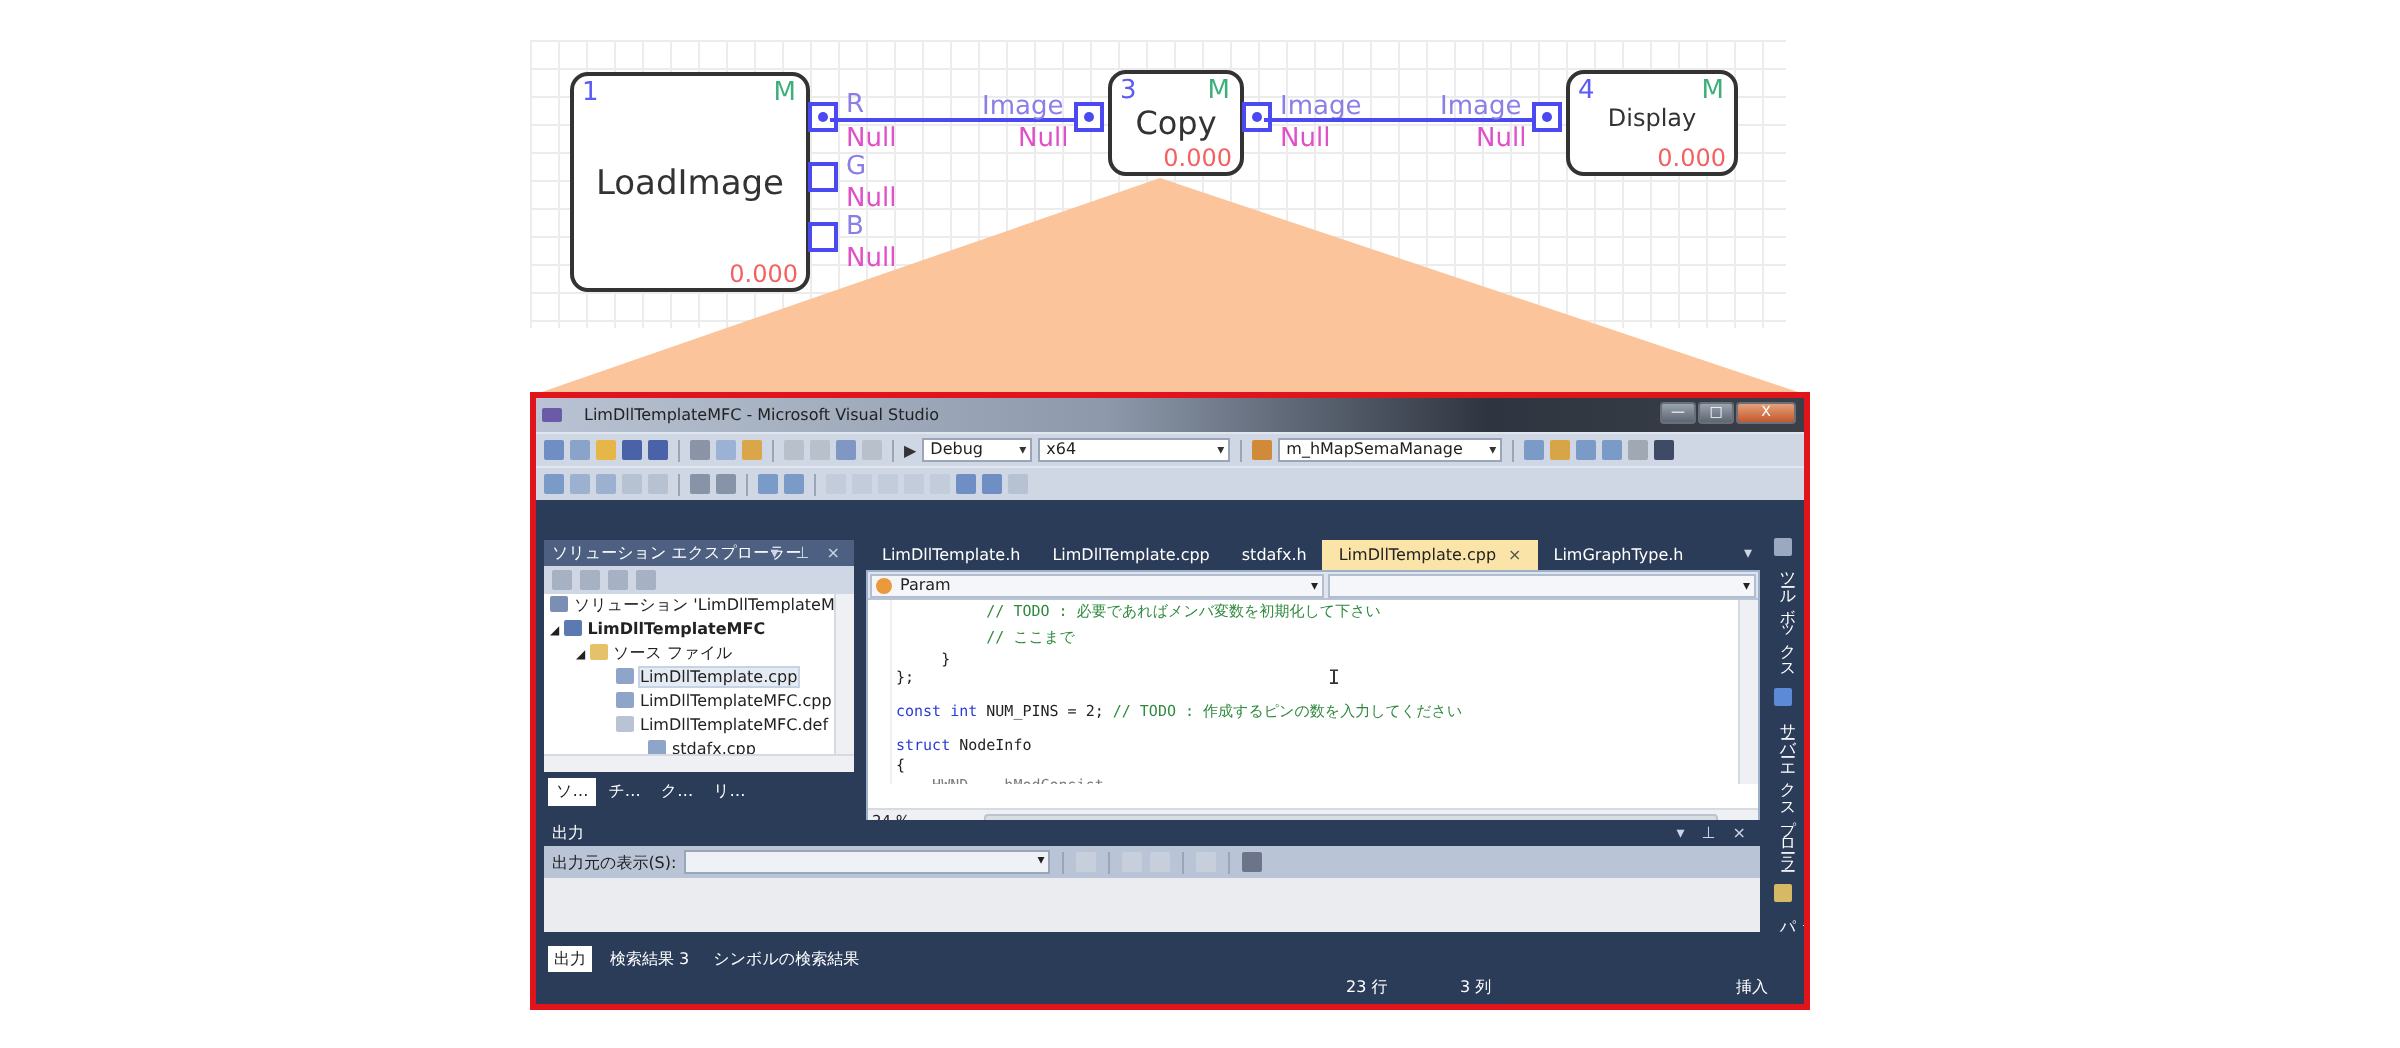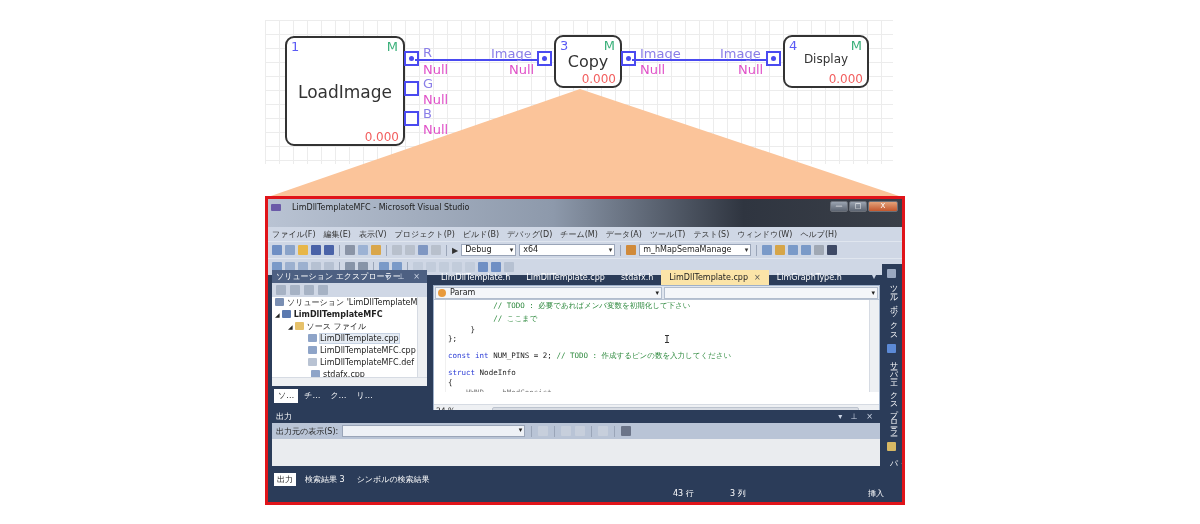--- a/index.html
+++ b/index.html
@@ -33,21 +33,21 @@
   
   .callout { position: absolute; left: 0; top: 0; width: 1200px; height: 524px; pointer-events: none; }
 
   
   .vs {
     position: absolute; left: 265px; top: 196px; width: 640px; height: 309px;
     border: 3px solid #e0141a; background: #2b3c59; overflow: hidden;
     font-family: "DejaVu Sans", sans-serif; font-size: 8px; color: #1a1a1a;
   }
   .vs-title {
-    height: 28px; background: linear-gradient(to right, #b9c3d3 0%, #8d99ab 45%, #2f3540 75%, #3a3f48 100%);
+    height: 17px; background: linear-gradient(to right, #b9c3d3 0%, #8d99ab 45%, #2f3540 75%, #3a3f48 100%);
     position: relative; color: #222; font-size: 8px; line-height: 17px; padding-left: 24px;
   }
   .vs-title .appicon { position: absolute; left: 3px; top: 5px; width: 10px; height: 7px; background: #6b5aa8; border-radius: 1px; }
   .winbtns { position: absolute; right: 4px; top: 2px; display: flex; gap: 1px; }
   .winbtns span { display: block; height: 11px; border: 1px solid #6a6f78; border-radius: 2px; color: #fff; font-size: 7px; line-height: 9px; text-align: center; }
   .wb-min, .wb-max { width: 18px; background: linear-gradient(#9aa3b0, #5d6572); }
   .wb-close { width: 30px; background: linear-gradient(#e3a27a, #c4572d); }
 
   .vs-menu { height: 14px; background: #cfd7e5; display: flex; align-items: center; padding-left: 4px; gap: 8px; font-size: 8px; color: #333; }
   .vs-tb { height: 17px; background: #cfd7e5; display: flex; align-items: center; padding-left: 4px; gap: 3px; border-top: 1px solid #e0e6ef; }
@@ -177,34 +177,20 @@
   <div class="vs-title">
     <span class="appicon"></span>
     <span>LimDllTemplateMFC - Microsoft Visual Studio</span>
     <div class="winbtns">
       <span class="wb-min">—</span>
       <span class="wb-max">□</span>
       <span class="wb-close">X</span>
     </div>
   </div>
 
-  <div class="vs-menu">
-    <span>ファイル(F)</span>
-    <span>編集(E)</span>
-    <span>表示(V)</span>
-    <span>プロジェクト(P)</span>
-    <span>ビルド(B)</span>
-    <span>デバッグ(D)</span>
-    <span>チーム(M)</span>
-    <span>データ(A)</span>
-    <span>ツール(T)</span>
-    <span>テスト(S)</span>
-    <span>ウィンドウ(W)</span>
-    <span>ヘルプ(H)</span>
-  </div>
 
   <div class="vs-tb">
     <span class="tbico" style="background:#6f8fc4;"></span>
     <span class="tbico" style="background:#8aa3c9;"></span>
     <span class="tbico" style="background:#e7b648;"></span>
     <span class="tbico" style="background:#4a63a8;"></span>
     <span class="tbico" style="background:#4a63a8;"></span>
     <span class="tbsep"></span>
     <span class="tbico" style="background:#8a94a6;"></span>
     <span class="tbico" style="background:#9cb2d4;"></span>
@@ -266,21 +252,21 @@
         <span class="tbico" style="background:#a6b2c4;"></span>
         <span class="tbico" style="background:#a6b2c4;"></span>
       </div>
       <div class="soltree">
         <div class="treeitem" style="padding-left:3px;"><span class="ic" style="background:#7a8fb3;"></span><span class="lbl">ソリューション 'LimDllTemplateMFC</span></div>
         <div class="treeitem" style="padding-left:3px; font-weight:bold;"><span style="font-size:6px;">◢ </span><span class="ic" style="background:#5b7ab0;"></span><span class="lbl">LimDllTemplateMFC</span></div>
         <div class="treeitem" style="padding-left:16px;"><span style="font-size:6px;">◢ </span><span class="ic" style="background:#e6c16a;"></span><span class="lbl">ソース ファイル</span></div>
         <div class="treeitem sel" style="padding-left:36px;"><span class="ic" style="background:#8ea4c8;"></span><span class="lbl">LimDllTemplate.cpp</span></div>
         <div class="treeitem" style="padding-left:36px;"><span class="ic" style="background:#8ea4c8;"></span><span class="lbl">LimDllTemplateMFC.cpp</span></div>
         <div class="treeitem" style="padding-left:36px;"><span class="ic" style="background:#b9c3d3;"></span><span class="lbl">LimDllTemplateMFC.def</span></div>
-        <div class="treeitem" style="padding-left:39px;"><span class="ic" style="background:#8ea4c8;"></span><span class="lbl">stdafx.cpp</span></div>
+        <div class="treeitem" style="padding-left:52px;"><span class="ic" style="background:#8ea4c8;"></span><span class="lbl">stdafx.cpp</span></div>
       </div>
       <div class="vscroll"></div>
       <div class="hscroll"></div>
       <div class="soltabs">
         <span class="soltab active">ソ…</span>
         <span class="soltab">チ…</span>
         <span class="soltab">ク…</span>
         <span class="soltab">リ…</span>
       </div>
     </div>
@@ -349,18 +335,18 @@
     <div class="outbody"></div>
     <div class="outtabs">
       <span class="outtab active">出力</span>
       <span class="outtab">検索結果 3</span>
       <span class="outtab">シンボルの検索結果</span>
     </div>
   </div>
 
   <div class="statusbar">
     <span style="left:4px;margin-top:40px;">準備完了</span>
-    <span style="left:405px;">43 行</span>
+    <span style="left:405px;">23 行</span>
     <span style="left:462px;">3 列</span>
     <span style="left:520px;margin-top:33px;">3 文字</span>
     <span style="left:600px;">挿入</span>
   </div>
 </div>
 
 </body></html>

